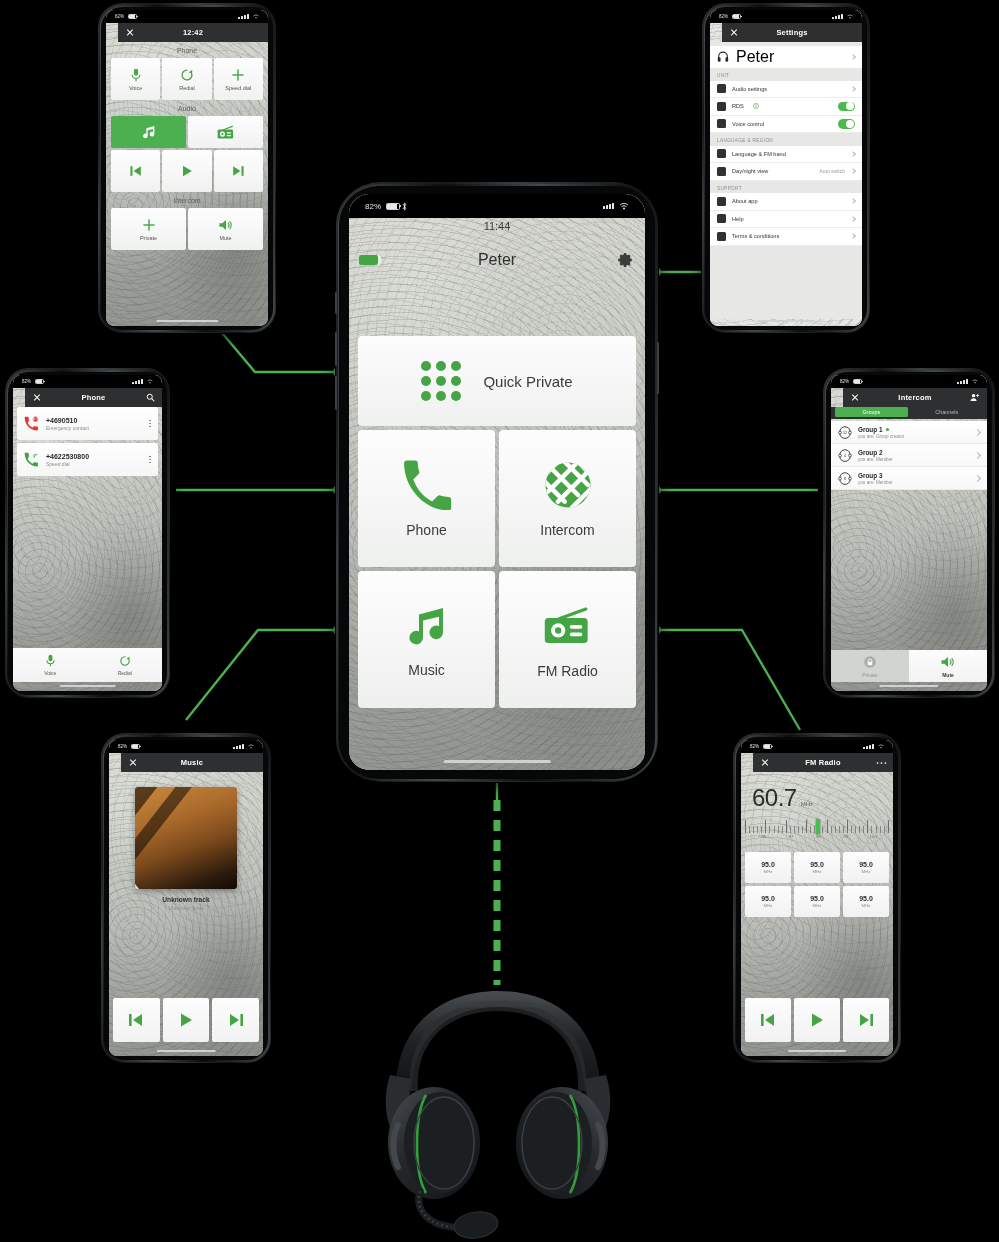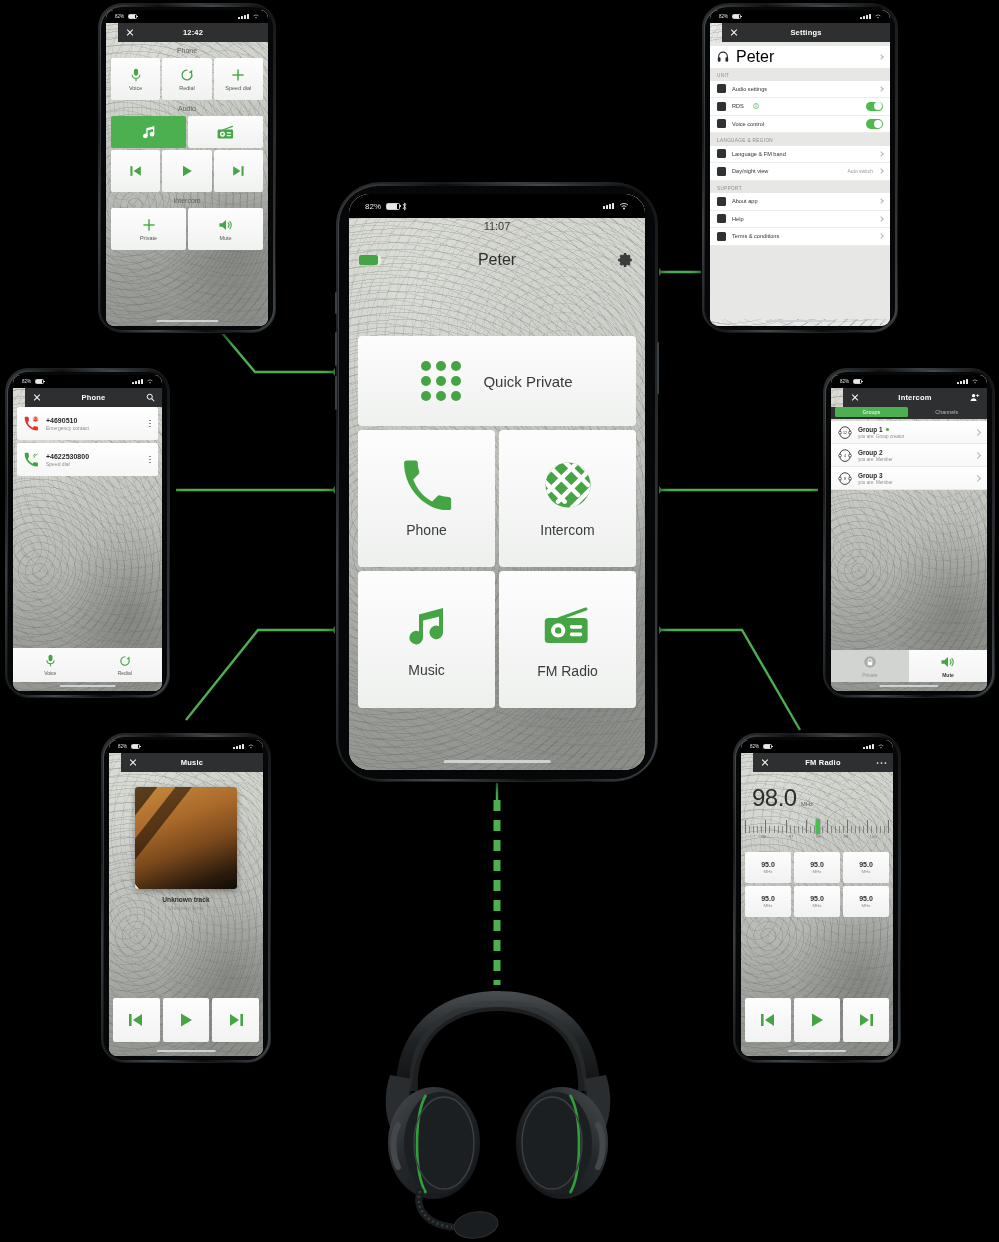--- a/index.html
+++ b/index.html
@@ -158,21 +158,21 @@
   .kebab { margin-left:auto; display:flex; flex-direction:column; gap:1.5px; }
   .kebab i { width:1.6px; height:1.6px; border-radius:50%; background:#7b7e7a; display:block; }
   .pl-foot {
     position:absolute; left:0; right:0; bottom:9px; height:34px;
     background:linear-gradient(180deg,#fbfbfb,#f1f2f1); display:grid; grid-template-columns:1fr 1fr;
   }
   .pl-foot .fb { display:flex; flex-direction:column; align-items:center; justify-content:center; gap:3px; }
   .pl-foot .fb .lbl { font-size:5px; color:#595c57; }
 
   
-  #settings-phone { left:702px; top:3px; width:196px; height:330px; }
+  #settings-phone { left:702px; top:3px; width:168px; height:330px; }
   #settings-phone .screen { left:8px; right:8px; top:7px; bottom:7px; }
   #settings-phone .navbar { top:13px; }
   .set-body { position:absolute; top:32px; left:0; right:0; bottom:7px; background:#e7e8e6; z-index:10; overflow:hidden; }
   .set-sec { font-size:4.6px; color:#8a8d89; padding:5px 7px 2.5px; letter-spacing:.4px; }
   .set-row {
     background:#fff; height:17.5px; display:flex; align-items:center; padding:0 7px; gap:6px;
     border-bottom:.5px solid #ececec;
   }
   .set-row .sico { width:9px; height:9px; border-radius:1.5px; background:#2f3133; flex:0 0 auto; position:relative; }
   .set-row .stxt { font-size:5.6px; color:#303230; }
@@ -299,21 +299,21 @@
           </span>
           <svg width="10" height="8" viewBox="0 0 10 8" style="margin-left:3px">
             <path d="M1 3 A6 6 0 0 1 9 3" stroke="#e8e8e8" stroke-width=".9" fill="none"></path>
             <path d="M2.6 4.7 A3.6 3.6 0 0 1 7.4 4.7" stroke="#e8e8e8" stroke-width=".9" fill="none"></path>
             <circle cx="5" cy="6.6" r="1" fill="#e8e8e8"></circle>
           </svg>
         </div>
       </div>
       <div class="notch"></div>
 
-      <div class="c-time">11:07</div>
+      <div class="c-time">11:44</div>
 
       <div class="c-header">
         <div class="c-batt"></div>
         <div class="c-name">Peter</div>
         <svg class="c-gear" viewBox="0 0 24 24">
           <path fill="#3b3d3c" d="M12 8.2a3.8 3.8 0 1 0 0 7.6 3.8 3.8 0 0 0 0-7.6zm0 5.6a1.8 1.8 0 1 1 0-3.6 1.8 1.8 0 0 1 0 3.6z"></path>
           <path fill="#3b3d3c" d="M20.3 13.6l-.1-1.6.1-1.6-2.2-.5a6.6 6.6 0 0 0-.7-1.7l1.2-1.9-2.3-2.3-1.9 1.2a6.6 6.6 0 0 0-1.7-.7L12.2 2h-3.2l-.5 2.5c-.6.2-1.2.4-1.7.7L4.9 4 2.6 6.3l1.2 1.9c-.3.5-.5 1.1-.7 1.7L.6 10.4v3.2l2.5.5c.2.6.4 1.2.7 1.7l-1.2 1.9 2.3 2.3 1.9-1.2c.5.3 1.1.5 1.7.7l.5 2.5h3.2l.5-2.5c.6-.2 1.2-.4 1.7-.7l1.9 1.2 2.3-2.3-1.2-1.9c.3-.5.5-1.1.7-1.7z" transform="scale(.93) translate(1,1)"></path>
         </svg>
       </div>
 
@@ -920,21 +920,21 @@
           <svg width="11" height="4" viewBox="0 0 14 4">
               <circle cx="2" cy="2" r="1.1" fill="#fff"></circle>
               <circle cx="7" cy="2" r="1.1" fill="#fff"></circle>
               <circle cx="12" cy="2" r="1.1" fill="#fff"></circle>
             </svg>
         </div>
       </div>
 
       <div class="fm-body">
         <div class="fm-freq">
-          <span class="num">98.0</span>
+          <span class="num">60.7</span>
           <span class="unit">MHz</span>
         </div>
 
         <div class="fm-dial">
           <div class="fm-ticks">
             <i class="maj"></i>
               <i class="min"></i>
               <i class="min"></i>
               <i class="min"></i>
               <i class="min"></i>

